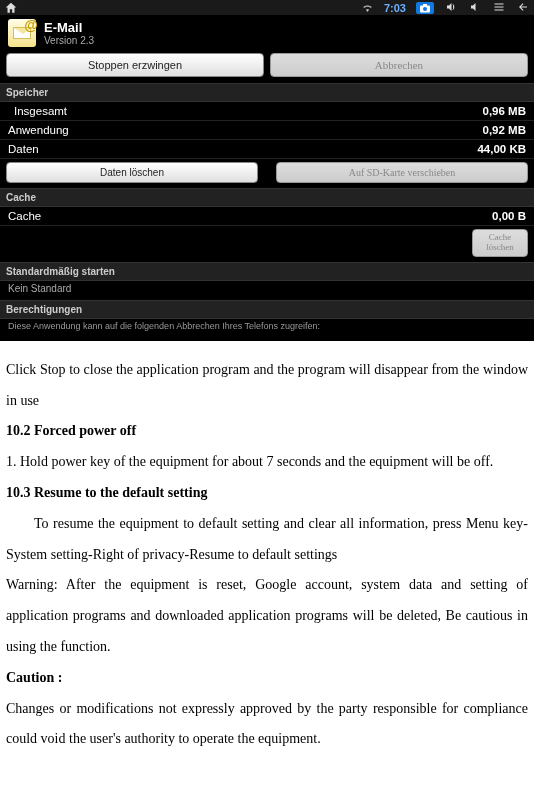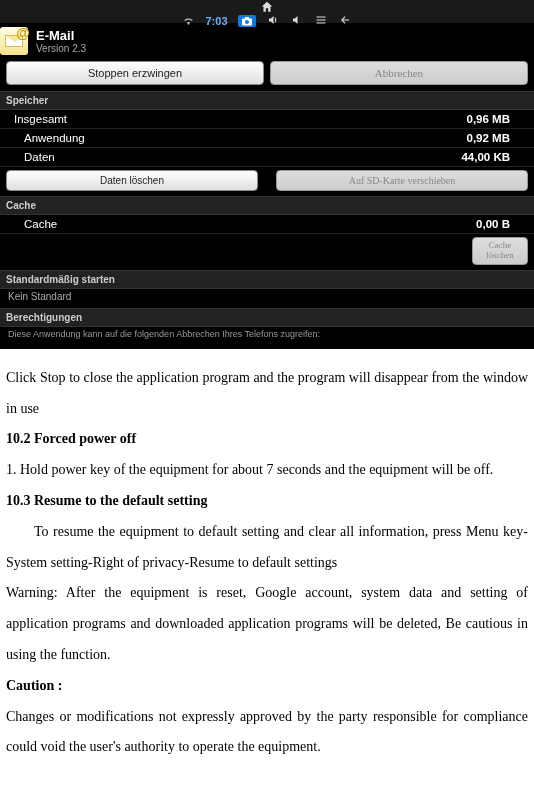--- a/index.html
+++ b/index.html
@@ -1,47 +1,47 @@
 <!DOCTYPE html>
 <html><head>
 <meta charset="utf-8">
 <style>
   * { margin: 0; padding: 0; box-sizing: border-box; }
   body { font-family: Arial, sans-serif; width: 534px; background: #fff; color: #000; }
 
   .screenshot { background: #000; color: #fff; width: 534px; }
 
   
-  .statusbar { background: #1a1a1a; height: 23px; display: flex; align-items: center; justify-content: space-between; padding: 0 10px; font-size: 11px; flex-direction: column; }
+  .statusbar { background: #1a1a1a; height: 15px; display: flex; align-items: center; justify-content: space-between; padding: 0 4px; font-size: 11px; }
   .statusbar-left { display: flex; align-items: center; gap: 6px; }
   .statusbar-right { display: flex; align-items: center; gap: 10px; }
   .home-icon svg, .speaker-icon svg, .speaker-mute-icon svg, .menu-icon svg, .back-icon svg, .camera-icon svg, .wifi-icon svg { display:block; }
   .clock { color: #6ab0ff; font-weight: bold; font-size: 11px; }
   .camera-badge { background:#1279e0; padding:1px 3px; border-radius:2px; display:flex; align-items:center; }
 
   
-  .app-header { display: flex; align-items: center; gap: 8px; padding: 4px 8px 6px 0; background: #000; }
+  .app-header { display: flex; align-items: center; gap: 8px; padding: 4px 8px 6px 8px; background: #000; }
   .app-icon { width: 28px; height: 28px; background: linear-gradient(#fffde6,#f5e38b); border-radius:3px; position:relative; display:flex; align-items:center; justify-content:center; }
   .app-icon::after { content:"@"; color:#c99b00; font-weight:bold; font-size:14px; position:absolute; top:-2px; right:-2px; }
   .envelope { width:18px; height:12px; background:#fff; border:1px solid #d4c05a; position:relative; }
   .envelope::before { content:""; position:absolute; top:0; left:0; right:0; height:0; border-left:9px solid transparent; border-right:9px solid transparent; border-top:6px solid #f5e7a0; }
   .app-title { font-size: 13px; font-weight: bold; color:#fff; }
   .app-version { font-size: 10px; color: #aaa; }
 
   
   .btn-row { display:flex; gap:6px; padding: 0 6px 6px 6px; }
   .btn { flex:1; background: linear-gradient(#fefefe,#e0e0e0); color:#222; border:1px solid #888; border-radius:4px; font-size:11px; padding:5px 0; text-align:center; }
   .btn.disabled { background: linear-gradient(#ddd,#ccc); color:#888; border-color:#999;font-family:Liberation Serif, serif; }
   .btn.small { font-size:10px; padding:4px 0; }
   .btn.tiny { font-size:9px; padding:3px 4px; line-height:1.1; }
   .btn.right-small { width: 56px; flex: none; }
 
   
   .section-hdr { background:#222; color:#ccc; font-size:10px; font-weight:bold; padding:3px 6px; border-top:1px solid #333; border-bottom:1px solid #333;}
-  .row { display:flex; justify-content:space-between; align-items:center; padding:3px 24px; font-size:11.5px; border-bottom:1px solid #222; }
+  .row { display:flex; justify-content:space-between; align-items:center; padding:3px 8px; font-size:11.5px; border-bottom:1px solid #222; }
   .row .label { color:#fff; }
   .row .value { color:#fff; font-weight:bold; }
   .indent { padding-left: 14px; }
 
   .btn-row-inner { display:flex; gap:18px; padding: 3px 6px 5px 6px; }
   .right-align-row { display:flex; justify-content:flex-end; padding:3px 6px 5px 6px; }
 
   .subtext { font-size:10px; color:#aaa; padding:2px 8px 6px 8px; }
   .footnote { font-size:9px; color:#999; padding:2px 8px 10px 8px; }
 

